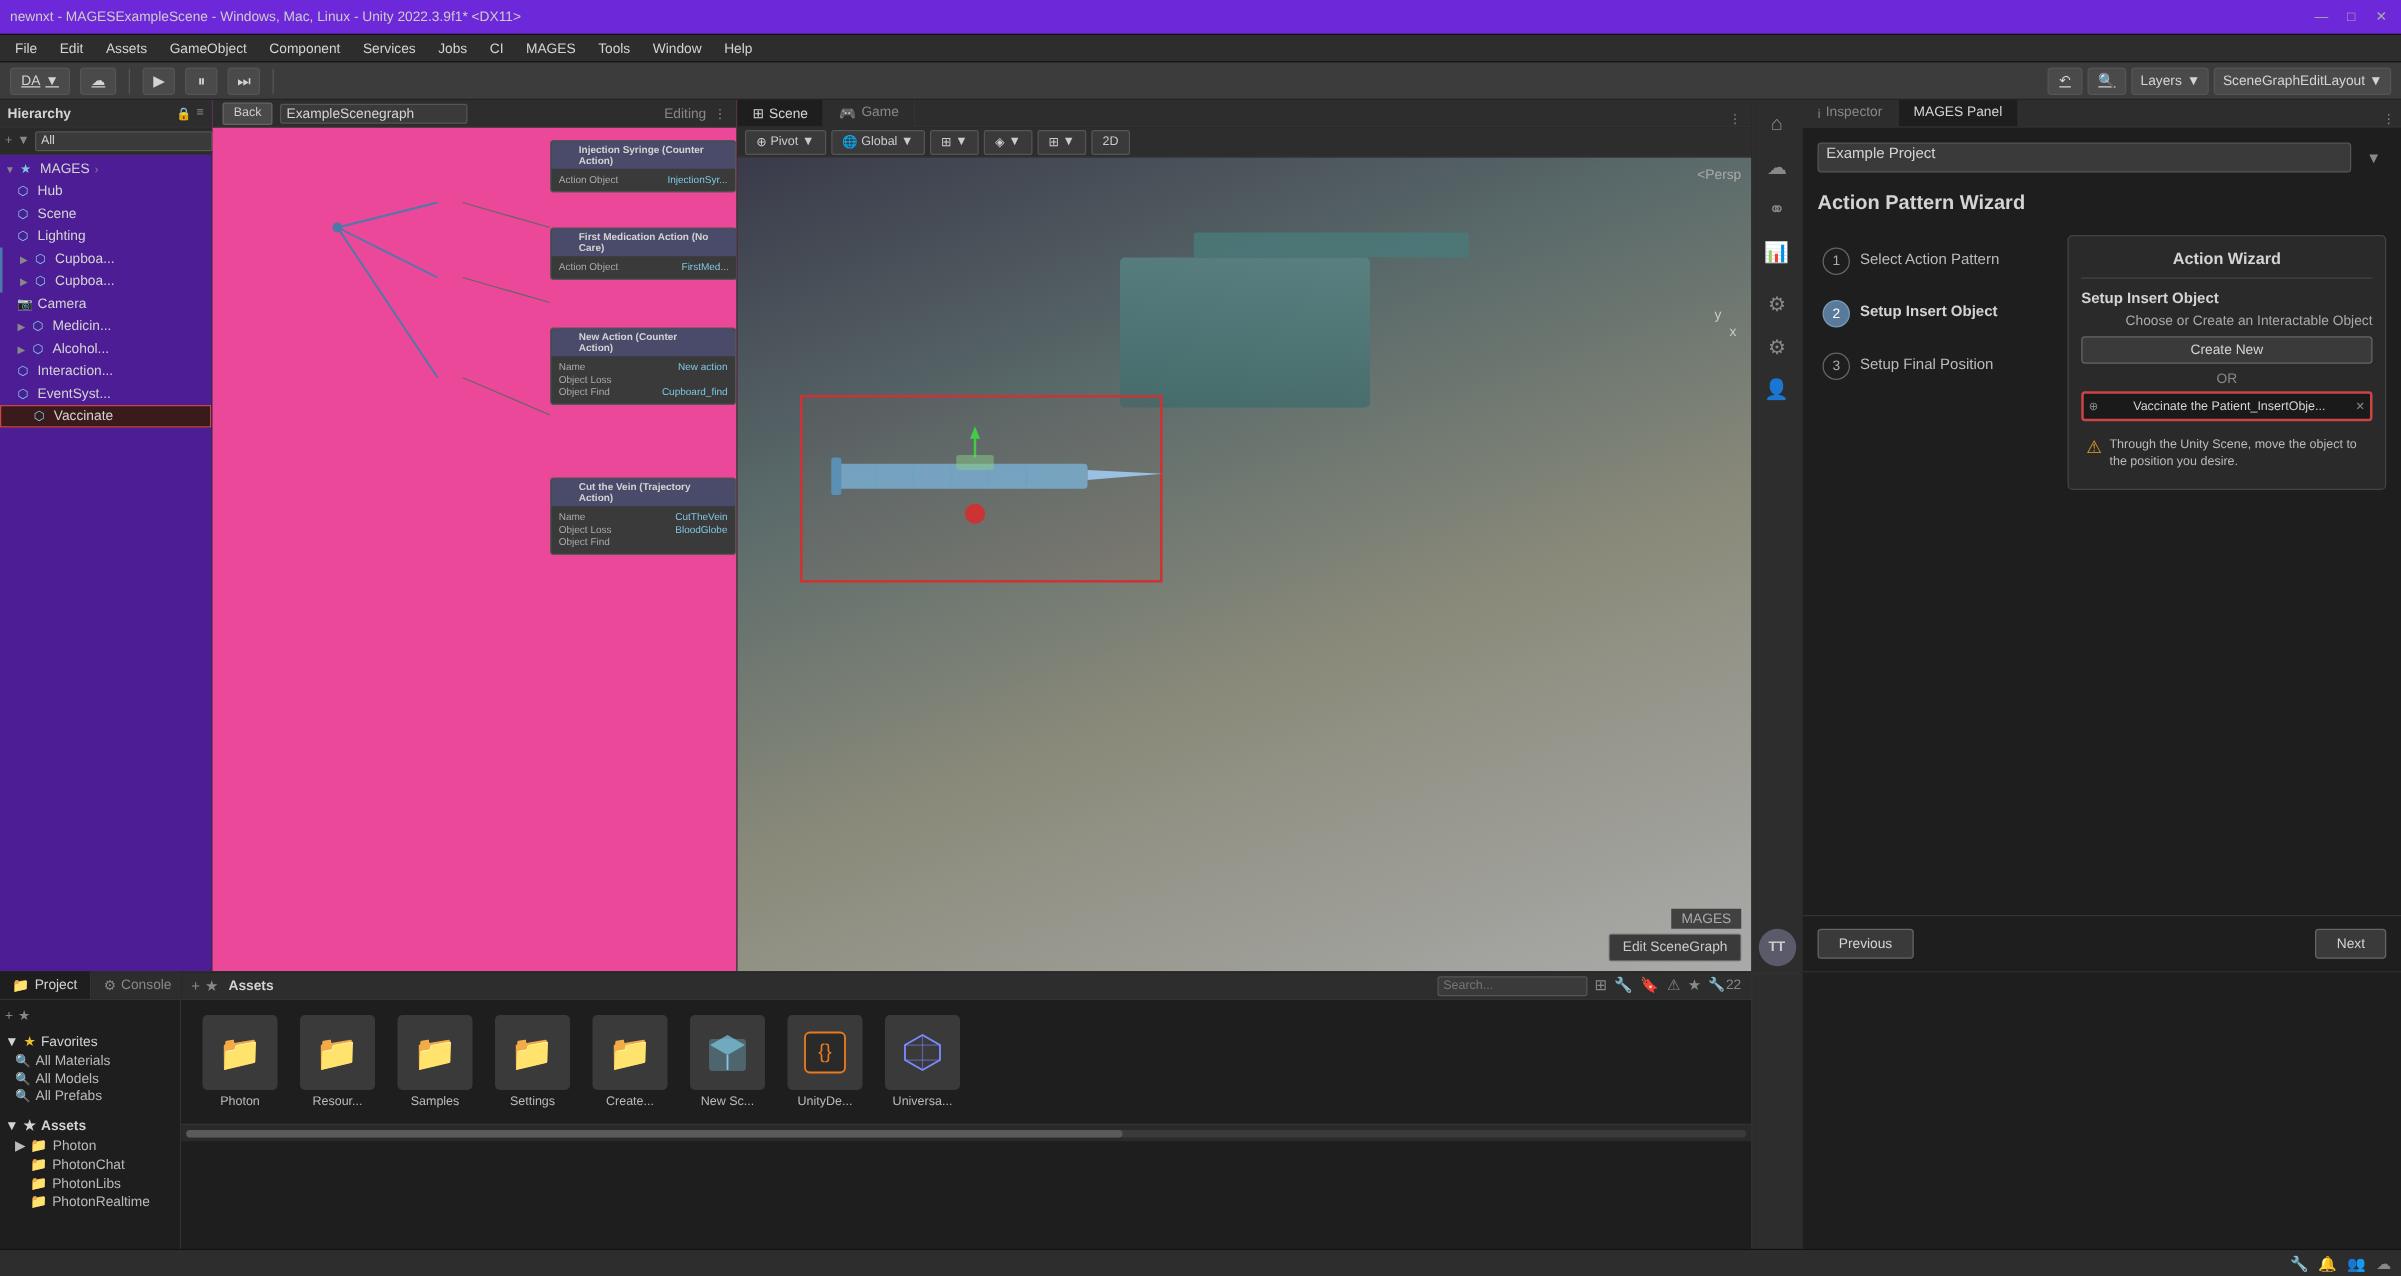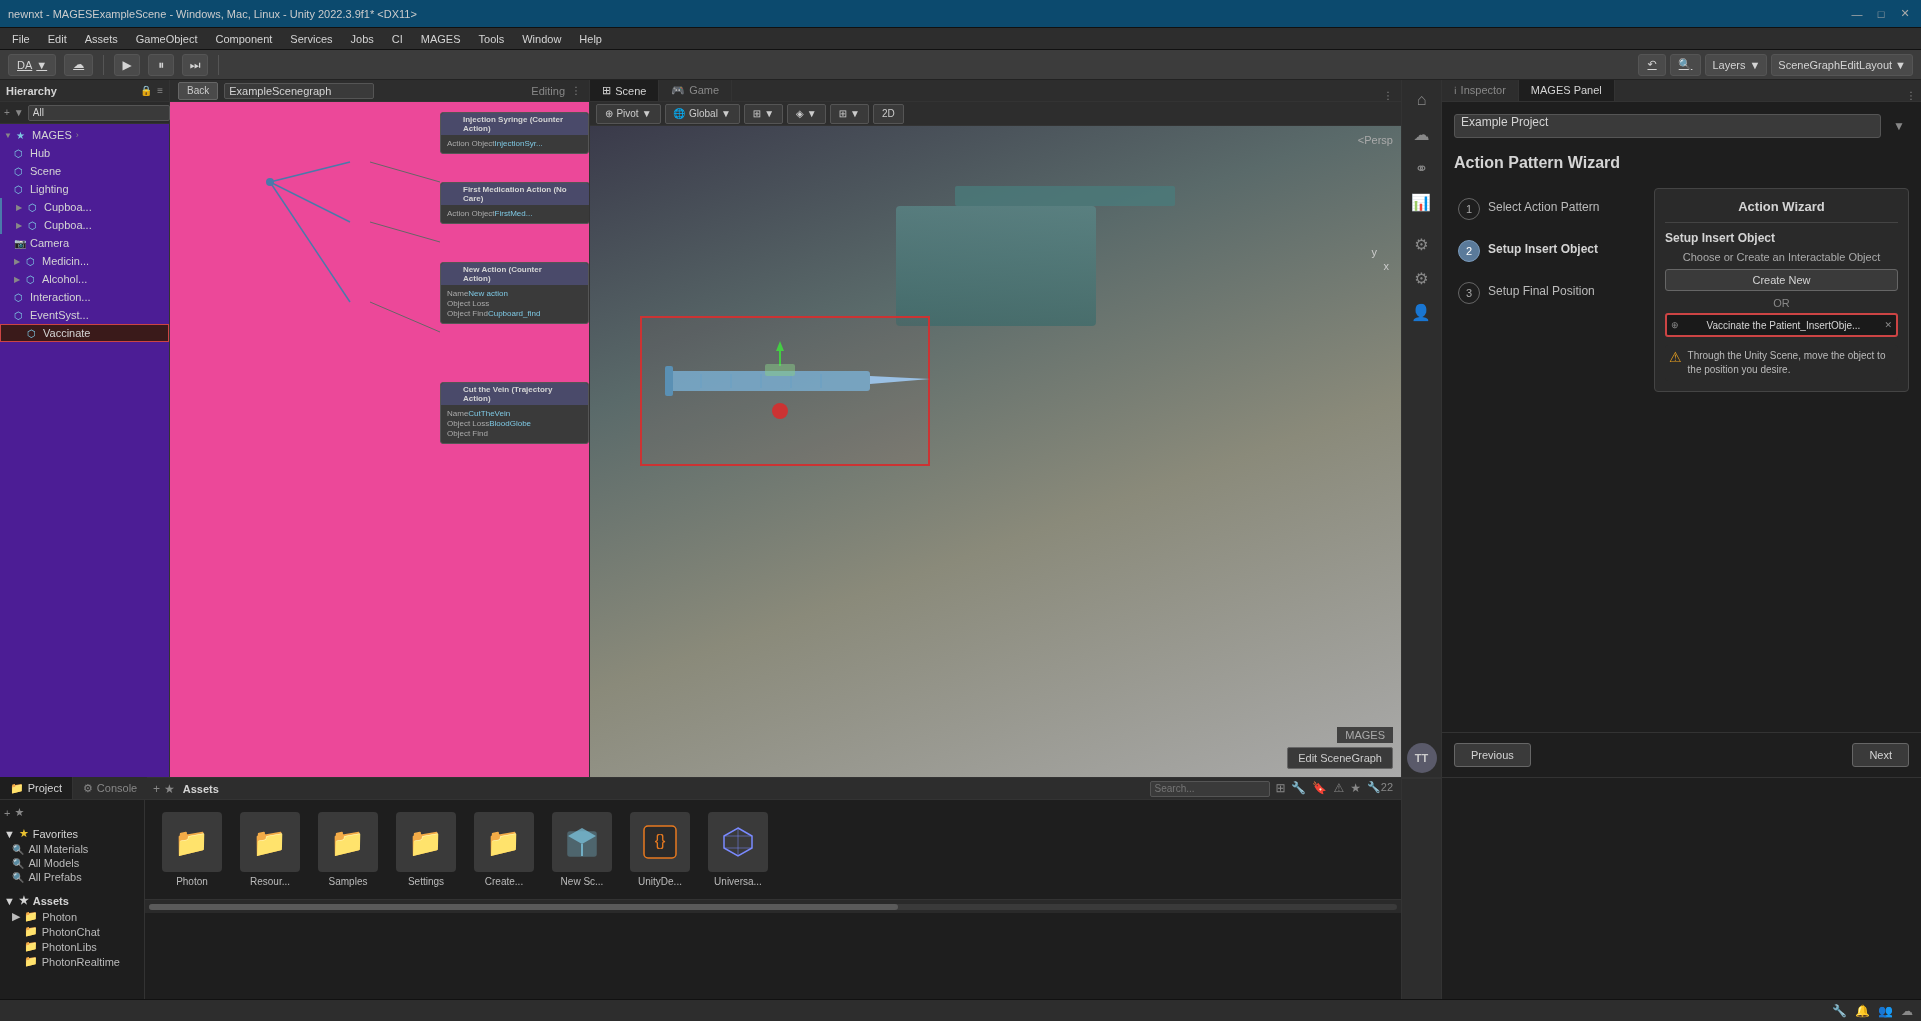--- a/index.html
+++ b/index.html
@@ -9,21 +9,21 @@
       background: #1e1e1e;
       color: #d4d4d4;
       width: 1921px;
       height: 1021px;
       overflow: hidden;
     }
 
     
     .title-bar {
       height: 28px;
-      background: #0c4a6e;
+      background: #6d28d9;
       display: flex;
       align-items: center;
       padding: 0 8px;
       font-size: 11px;
       color: #cccccc;
       border-bottom: 1px solid #111;
     }
     .title-bar-buttons {
       margin-left: auto;
       display: flex;
@@ -238,21 +238,21 @@
     .sg-node-header {
       background: #4a4a6a;
       margin: -4px -6px 4px -6px;
       padding: 2px 22px;
       font-size: 9px;
       border-radius: 3px 3px 0 0;
       font-weight: bold;
     }
     .sg-node-row {
       display: flex;
-      justify-content: flex-start;
+      justify-content: space-between;
       font-size: 8px;
       color: #aaa;
       margin: 1px 0;
     }
     .sg-node-val {
       color: #7ec8e3;
     }
     .back-btn {
       height: 18px;
       padding: 0 8px;
@@ -533,21 +533,21 @@
       font-size: 13px;
       font-weight: bold;
       color: #d4d4d4;
       margin-bottom: 8px;
       text-align: center;
     }
     .wizard-subtitle {
       font-size: 11px;
       color: #aaa;
       margin-bottom: 6px;
-      text-align: center;
+      text-align: right;
     }
     .wizard-create-btn {
       width: 100%;
       height: 22px;
       background: #3a3a3a;
       border: 1px solid #666;
       border-radius: 3px;
       color: #d4d4d4;
       font-size: 11px;
       cursor: pointer;

